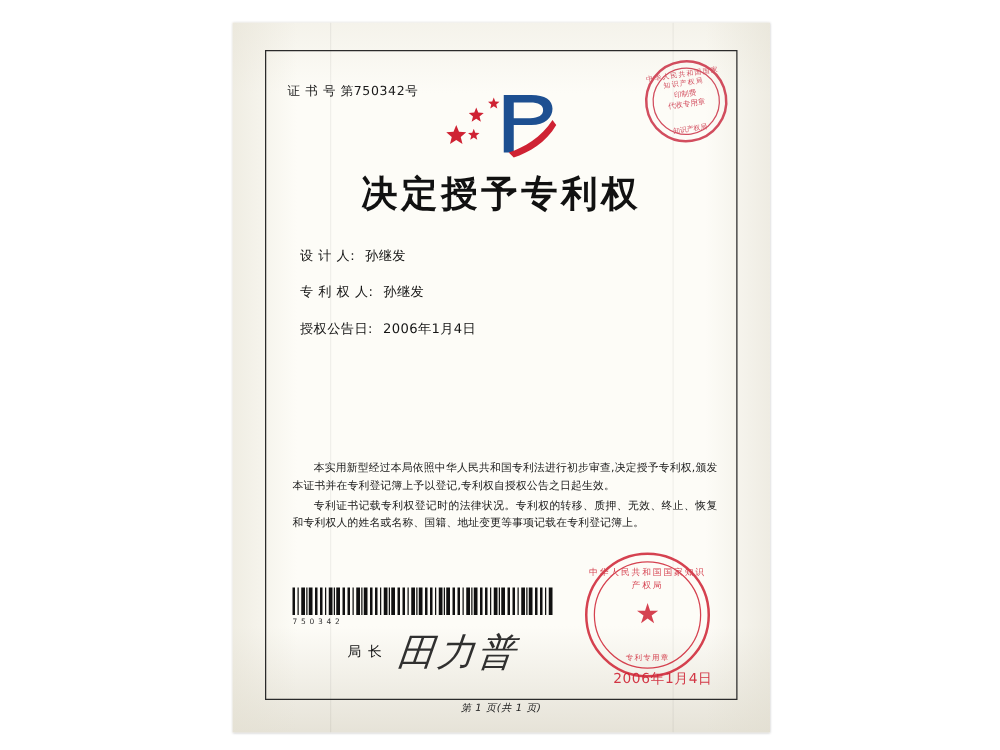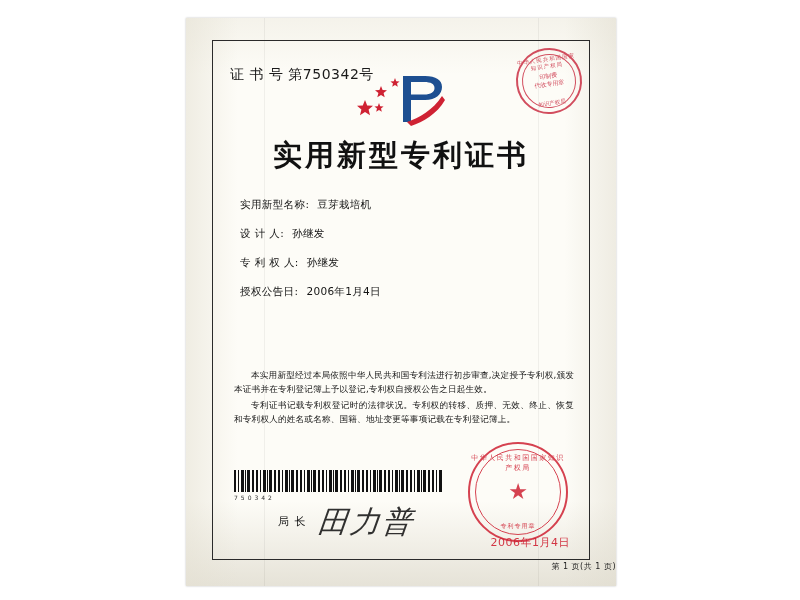--- a/index.html
+++ b/index.html
@@ -50,21 +50,21 @@
     right: 26px;
     bottom: 26px;
     border: 1.5px solid #2a2a2a;
   }
 
   
   .serial {
     position: absolute;
     left: 44px;
     top: 48px;
-    font-size: 14px;
+    font-size: 10px;
     color: #1a1a1a;
     font-family: "DejaVu Sans", sans-serif;
     letter-spacing: 0.5px;
   }
 
   
   .seal-top {
     position: absolute;
     right: 34px;
     top: 30px;
@@ -270,24 +270,25 @@
     opacity: 0.9;
     letter-spacing: 0.5px;
   }
 
   
   .page-footer {
     position: absolute;
     left: 0;
     right: 0;
     bottom: 14px;
-    text-align: right;
+    text-align: center;
     font-size: 8px;
     color: #222;
     letter-spacing: 0.5px;
+    font-style: italic;
   }
 
   
   .crease {
     position: absolute;
     top: 0;
     bottom: 0;
     width: 1px;
     background: rgba(0,0,0,0.05);
   }
@@ -320,27 +321,23 @@
           <polygon points="40,16 41.6,20 46,20.3 42.6,23.1 43.7,27.3 40,24.9 36.3,27.3 37.4,23.1 34,20.3 38.4,20"></polygon>
           <polygon points="54,8 55.2,11.2 58.6,11.4 56,13.6 56.8,16.8 54,15 51.2,16.8 52,13.6 49.4,11.4 52.8,11.2"></polygon>
           <polygon points="38,33 39.2,36.2 42.6,36.4 40,38.6 40.8,41.8 38,40 35.2,41.8 36,38.6 33.4,36.4 36.8,36.2"></polygon>
         </g>
         <path d="M62 6 L62 52 L70 52 L70 30 L84 30 C95 30 101 24 101 17 C101 10 95 6 84 6 Z
                  M70 12 L83 12 C90 12 93.5 14 93.5 18 C93.5 22 90 24.5 83 24.5 L70 24.5 Z" fill="#1d4f91"></path>
         <path d="M66 52 C78 48 92 40 101 26 L104 30 C96 44 82 52 70 56 Z" fill="#cf2233"></path>
       </svg>
     </div>
 
-    <div class="doc-title">实用新型专利证书</div>
+    <div class="doc-title">决定授予专利权</div>
 
     <div class="fields">
-      <div class="field-row">
-        <span class="field-label">实用新型名称:</span>
-        <span class="field-value">豆芽栽培机</span>
-      </div>
       <div class="field-row">
         <span class="field-label">设 计 人:</span>
         <span class="field-value">孙继发</span>
       </div>
       <div class="field-row">
         <span class="field-label">专 利 权 人:</span>
         <span class="field-value">孙继发</span>
       </div>
       <div class="field-row">
         <span class="field-label">授权公告日:</span>

